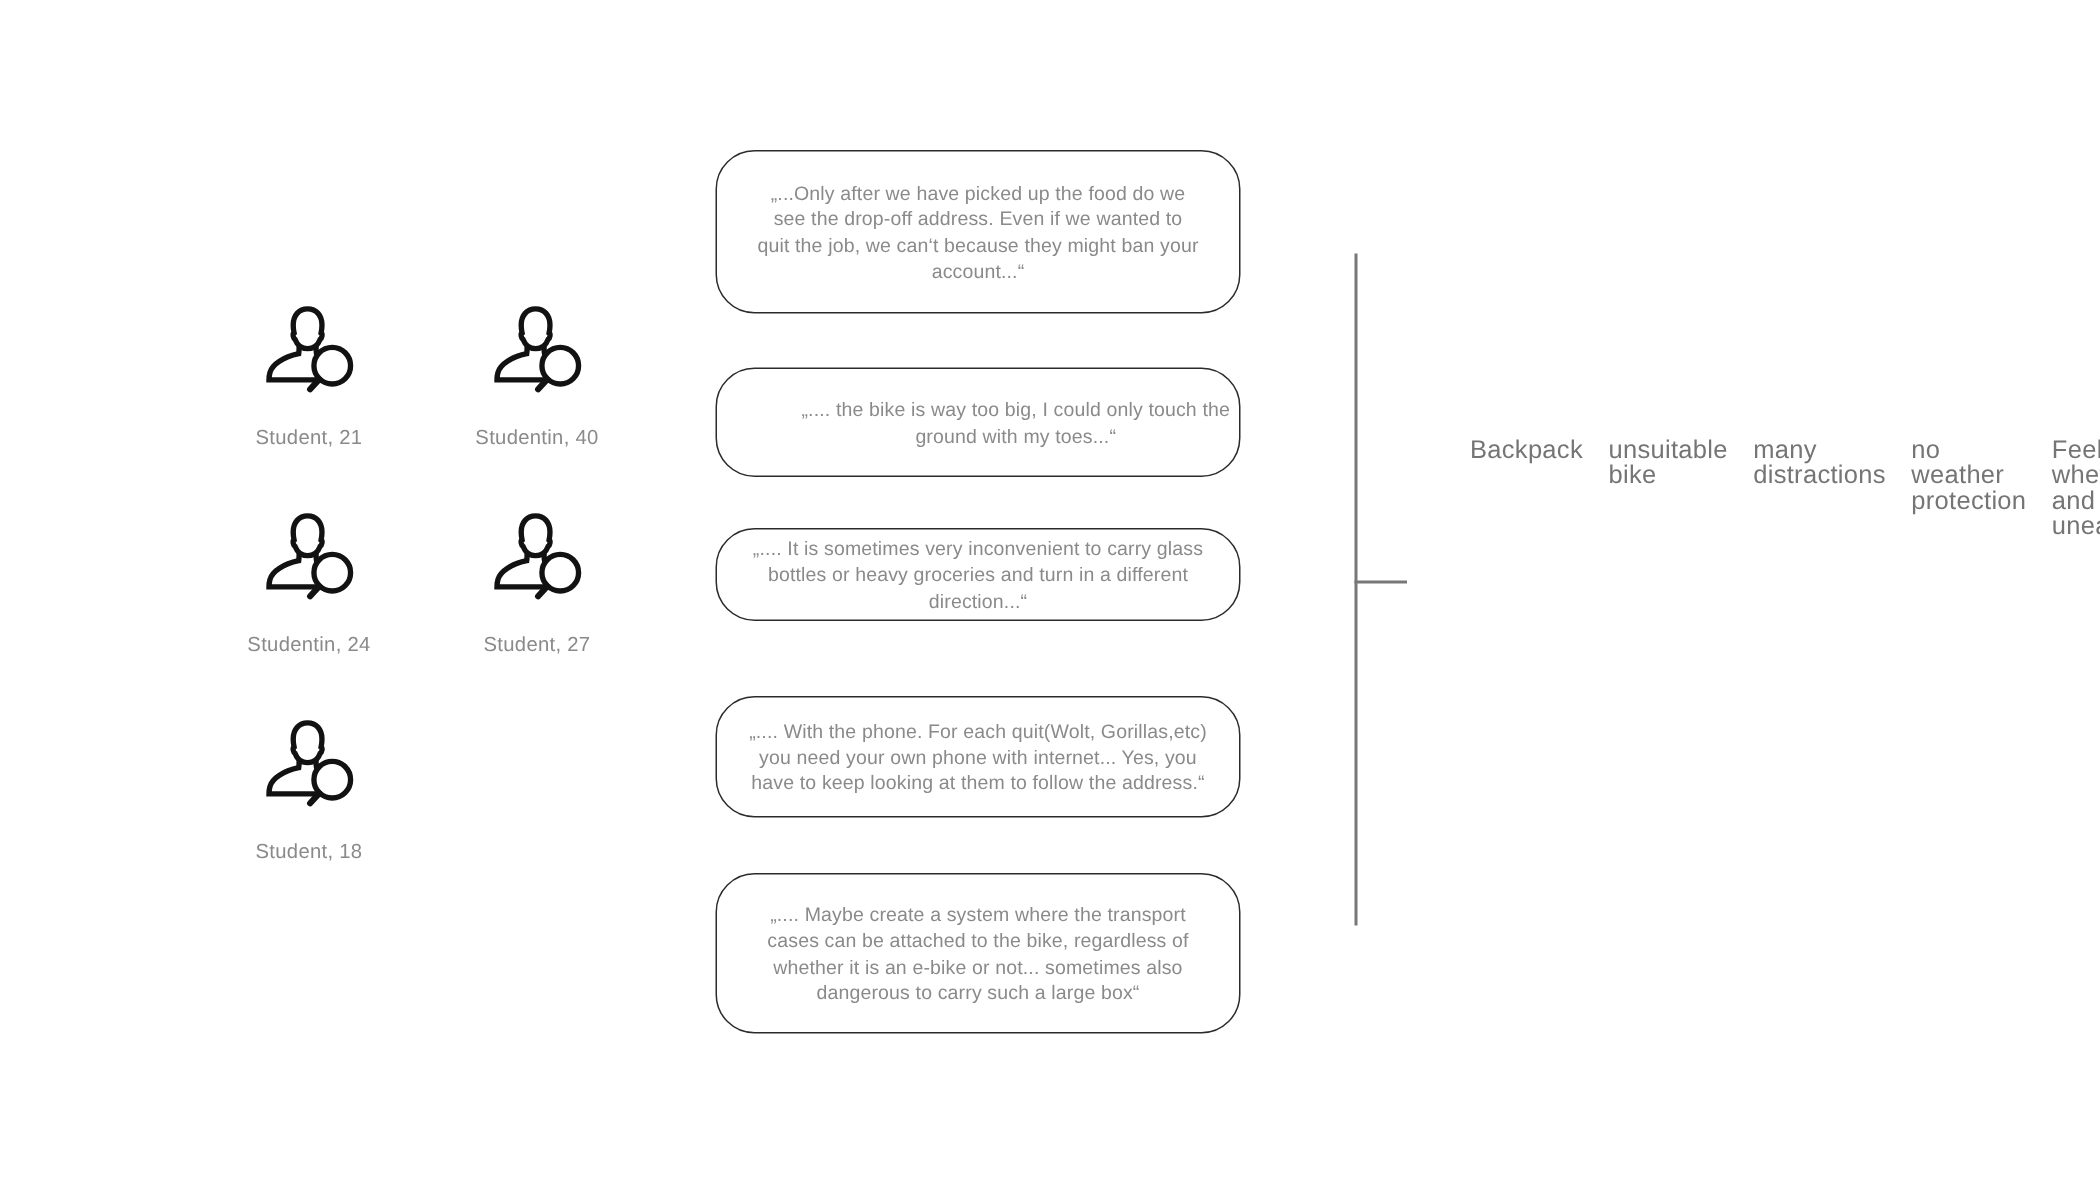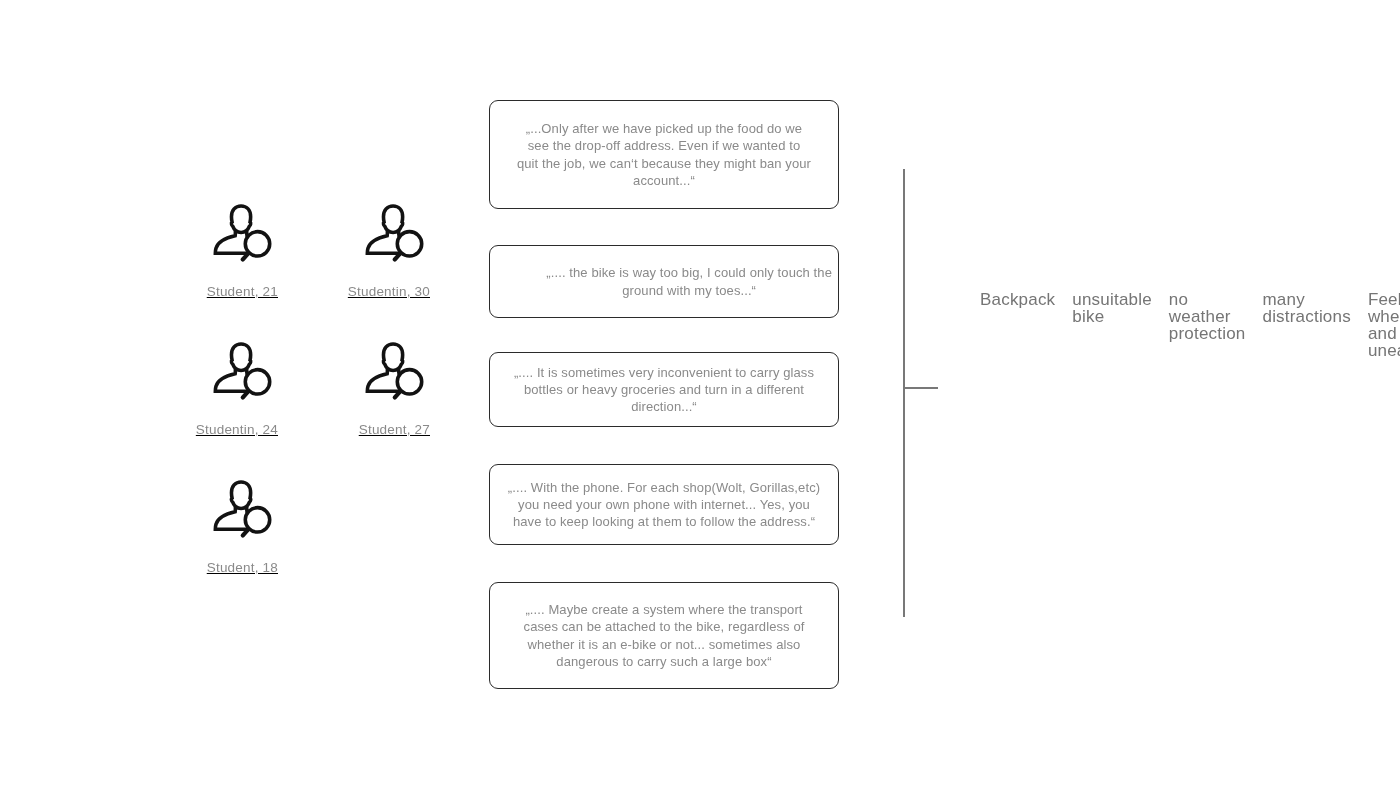--- a/index.html
+++ b/index.html
@@ -7,43 +7,43 @@
     position:relative; width:1400px; height:788px; background:#ffffff;
     font-family:"Liberation Sans", sans-serif; overflow:hidden;
   }
 
   
   .personas {
     position:absolute; left:134px; top:202px;
     display:grid; grid-template-columns:144px 144px;
     column-gap:8px; row-gap:40px;
   }
-  .persona { display:flex; flex-direction:column; align-items:flex-end;text-decoration:underline; }
+  .persona { display:flex; flex-direction:column; align-items:center; }
   .persona .icon-wrap { width:72px; height:62px; }
   .persona svg { width:72px; height:62px; display:block; }
   .persona-label {
     margin-top:20px; font-size:13.5px; line-height:16px;
     color:#8a8a8a; letter-spacing:0.2px; white-space:nowrap;
   }
 
   
   .quotes { position:absolute; left:477px; top:0; width:350px; height:788px; }
   .bubble {
-    position:absolute; left:12px; width:350px; box-sizing:border-box;
-    border:1.6px solid #2b2b2b; border-radius:9px;
+    position:absolute; left:0; width:350px; box-sizing:border-box;
+    border:1.6px solid #2b2b2b; border-radius:26px;
     display:flex; align-items:center; justify-content:center;
     padding:0 6px; background:#ffffff;
   }
   .bubble-text {
     white-space:pre; text-align:center;
     font-size:13px; line-height:17.3px; color:#8a8a8a; letter-spacing:0.1px;
   }
   .quotes div.bubble:nth-of-type(1) { top:100px; height:109px; }
   .quotes div.bubble:nth-of-type(2) { top:245px; height:73px;justify-content:flex-end;  }
-  .quotes div.bubble:nth-of-type(3) { top:352px; height:75px;  }
+  .quotes div.bubble:nth-of-type(3) { top:352px; height:62px;  }
   .quotes div.bubble:nth-of-type(4) { top:464px; height:81px;  }
   .quotes div.bubble:nth-of-type(5) { top:582px; height:107px; }
 
   
   .bracket-vertical {
     position:absolute; left:903px; top:169px; width:1.5px; height:448px;
     background:#787878;
   }
   .bracket-tick {
     position:absolute; left:903px; top:387px; width:35px; height:1.5px;
@@ -91,21 +91,21 @@
 
             <path d="M31 30.5 C31 32.5 31 34.3 30.7 36 C19.8 38.4 12 43.3 10.3 49.3 C9.8 51 9.6 52.7 9.6 54.6 L47.5 54.6" stroke="#121212" stroke-width="3.8"></path>
 
             <path d="M43 30.5 C43 32.3 43 34 43.3 35.7 C45.3 36.2 47.2 36.8 48.9 37.5" stroke="#121212" stroke-width="3.8"></path>
 
             <circle cx="54.5" cy="44.5" r="13" fill="#ffffff" stroke="#121212" stroke-width="3.8"></circle>
 
             <path d="M45.2 54.2 L38.8 61.2" stroke="#121212" stroke-width="4.4" stroke-linecap="round"></path>
           </svg>
         </span>
-        <span class="persona-label">Studentin, 30</span>
+        <span class="persona-label">Studentin, 40</span>
       </div>
 
       <div class="persona">
         <span class="icon-wrap">
           <svg viewBox="0 0 76 66" fill="none" xmlns="http://www.w3.org/2000/svg">
 
             <path d="M37 4.2 C30.8 4.2 26.8 8.8 26.8 15.6 C26.8 17.4 27 19.3 27.4 21.2 C26.9 21.5 26.6 22.3 26.8 23.4 C27 24.6 27.5 25.5 28.1 25.8 C29.6 29.8 32.6 32.4 37 32.4 C41.4 32.4 44.4 29.8 45.9 25.8 C46.5 25.5 47 24.6 47.2 23.4 C47.4 22.3 47.1 21.5 46.6 21.2 C47 19.3 47.2 17.4 47.2 15.6 C47.2 8.8 43.2 4.2 37 4.2 Z" stroke="#121212" stroke-width="3.8"></path>
 
             <path d="M31 30.5 C31 32.5 31 34.3 30.7 36 C19.8 38.4 12 43.3 10.3 49.3 C9.8 51 9.6 52.7 9.6 54.6 L47.5 54.6" stroke="#121212" stroke-width="3.8"></path>
 
@@ -171,21 +171,21 @@
 ground with my toes...“</span>
       </div>
 
       <div class="bubble">
         <span class="bubble-text">„.... It is sometimes very inconvenient to carry glass
 bottles or heavy groceries and turn in a different
 direction...“</span>
       </div>
 
       <div class="bubble">
-        <span class="bubble-text">„.... With the phone. For each shop(Wolt, Gorillas,etc)
+        <span class="bubble-text">„.... With the phone. For each quit(Wolt, Gorillas,etc)
 you need your own phone with internet... Yes, you
 have to keep looking at them to follow the address.“</span>
       </div>
 
       <div class="bubble">
         <span class="bubble-text">„.... Maybe create a system where the transport
 cases can be attached to the bike, regardless of
 whether it is an e-bike or not... sometimes also
 dangerous to carry such a large box“</span>
       </div>
@@ -193,20 +193,20 @@
 
   <div class="bracket-vertical"></div>
   <div class="bracket-tick"></div>
 
   <ul class="findings">
 
       <li class="finding">Backpack</li>
 
       <li class="finding">unsuitable bike</li>
 
+      <li class="finding">many distractions</li>
+
       <li class="finding">no weather protection</li>
-
-      <li class="finding">many distractions</li>
 
       <li class="finding">Feeling of whether and uneasiness</li>
     </ul>
 
 </div>
 
 </body></html>

